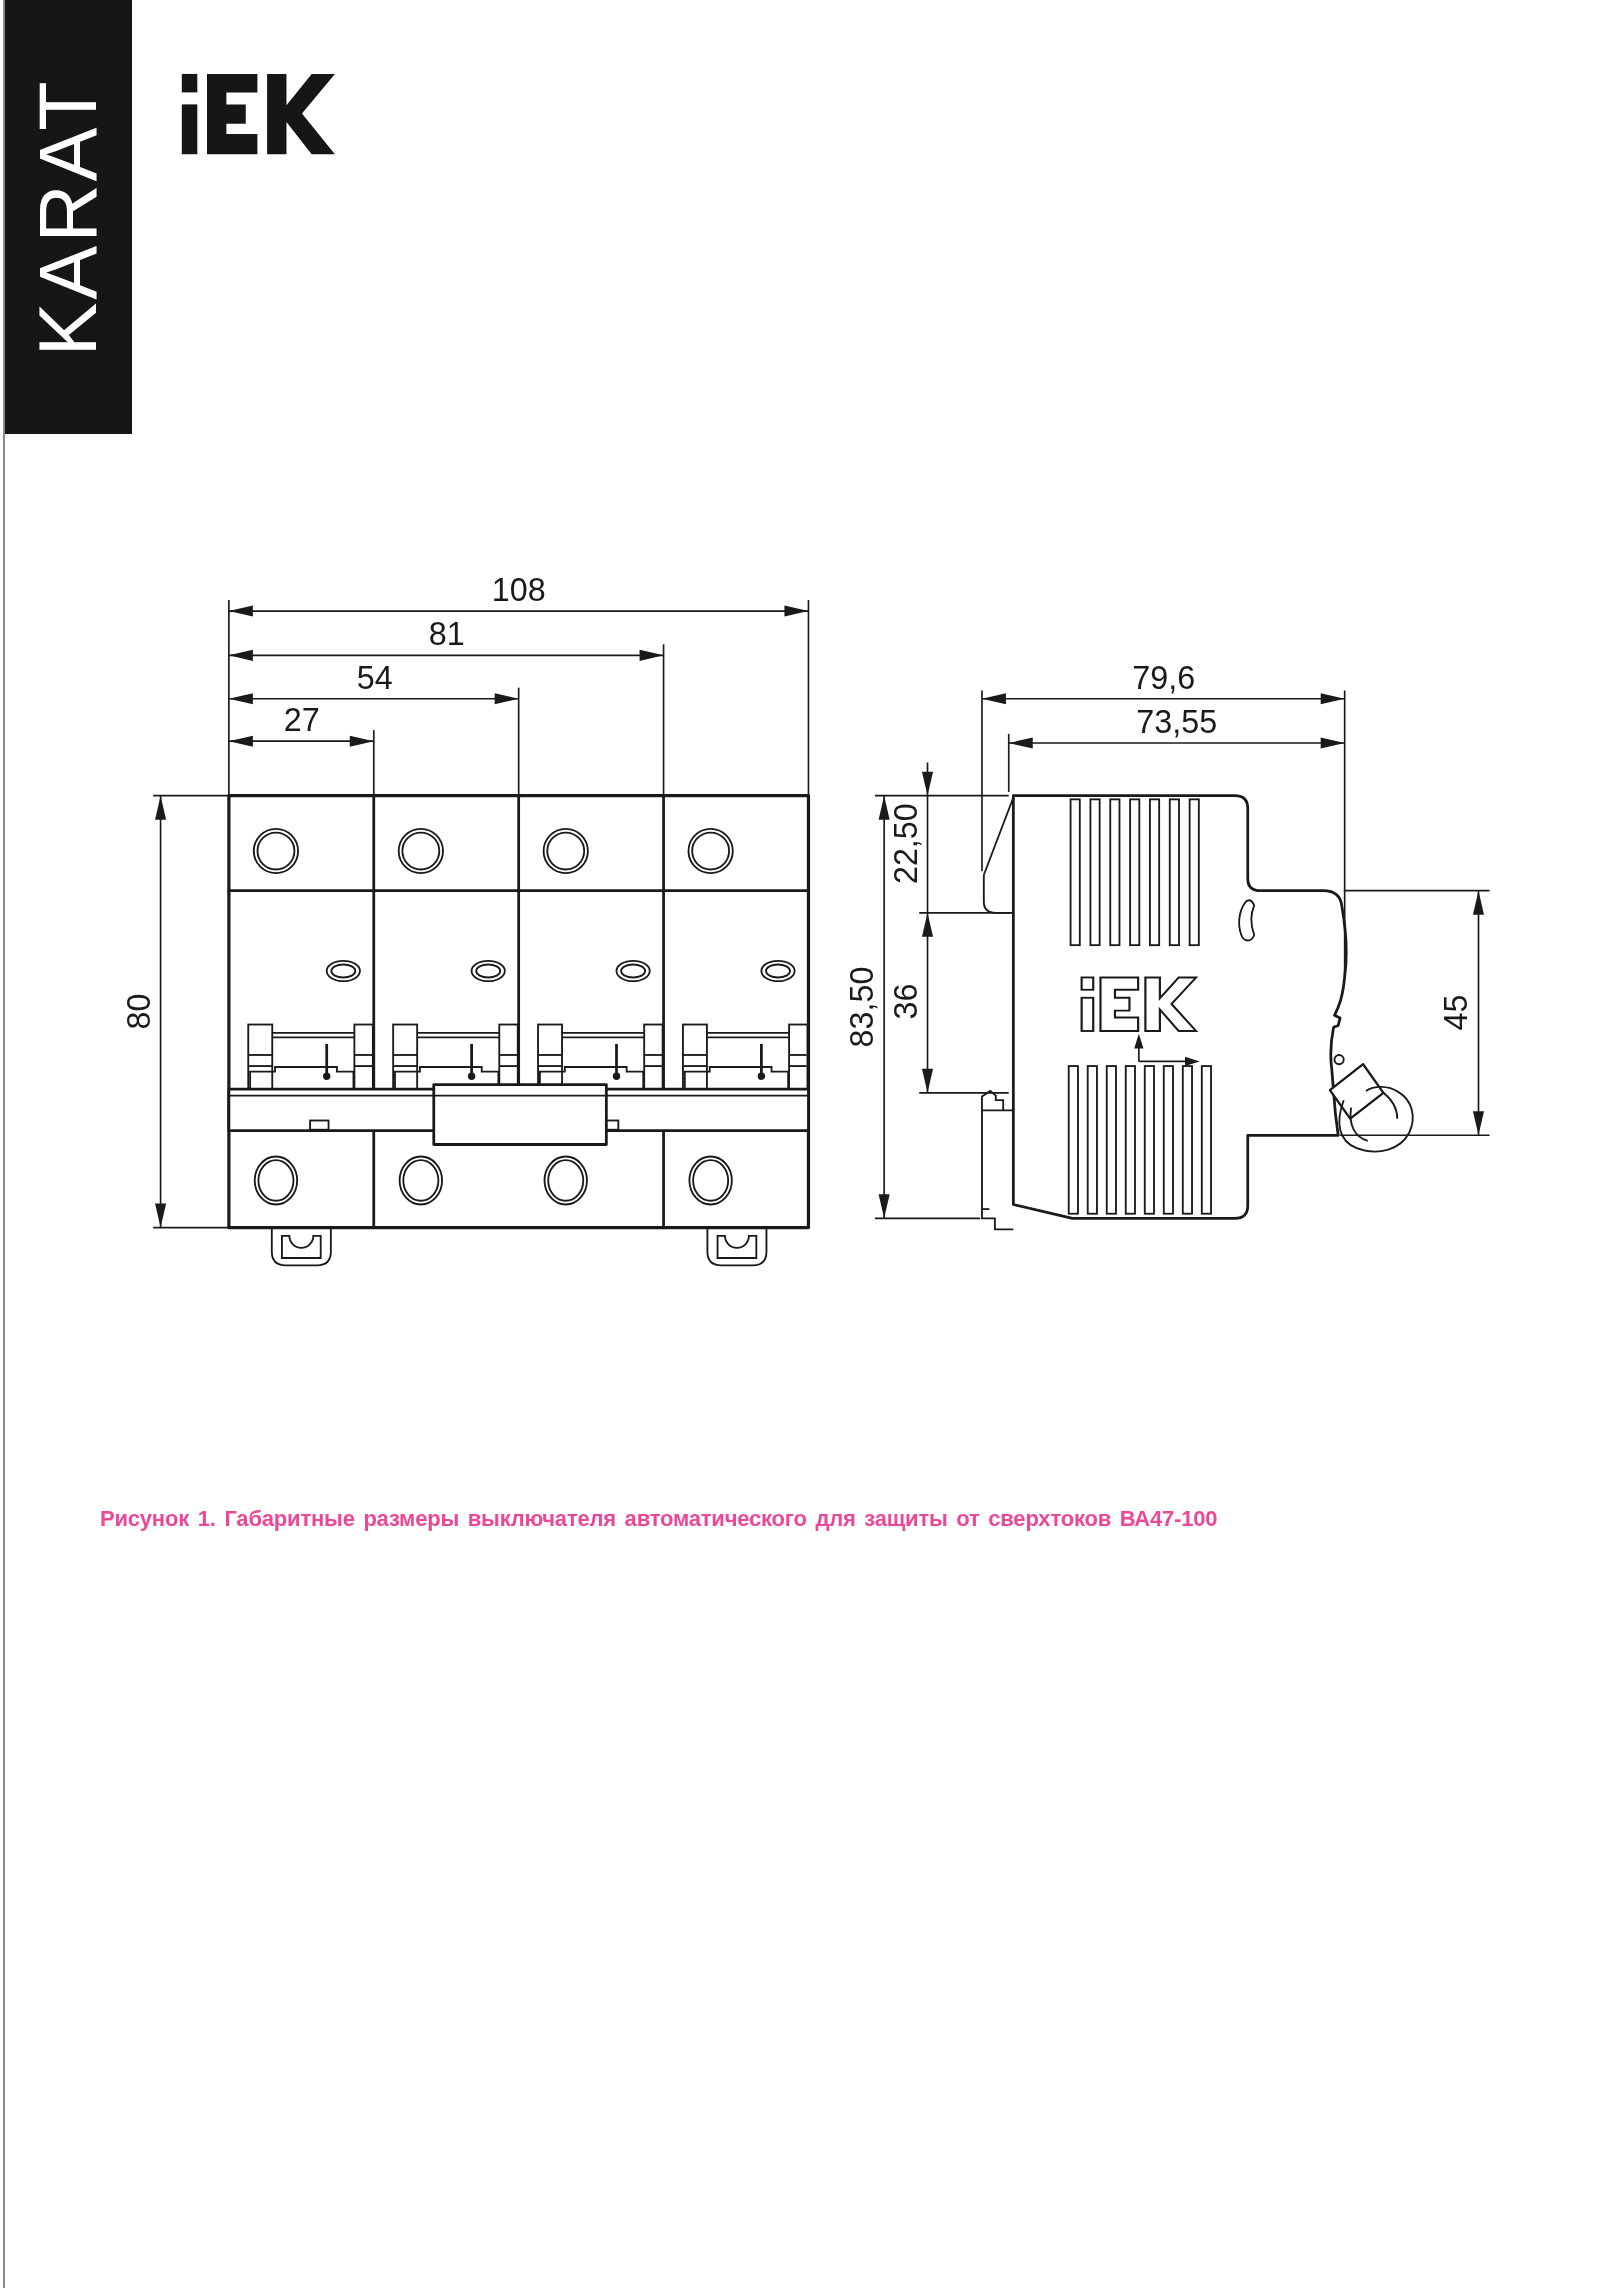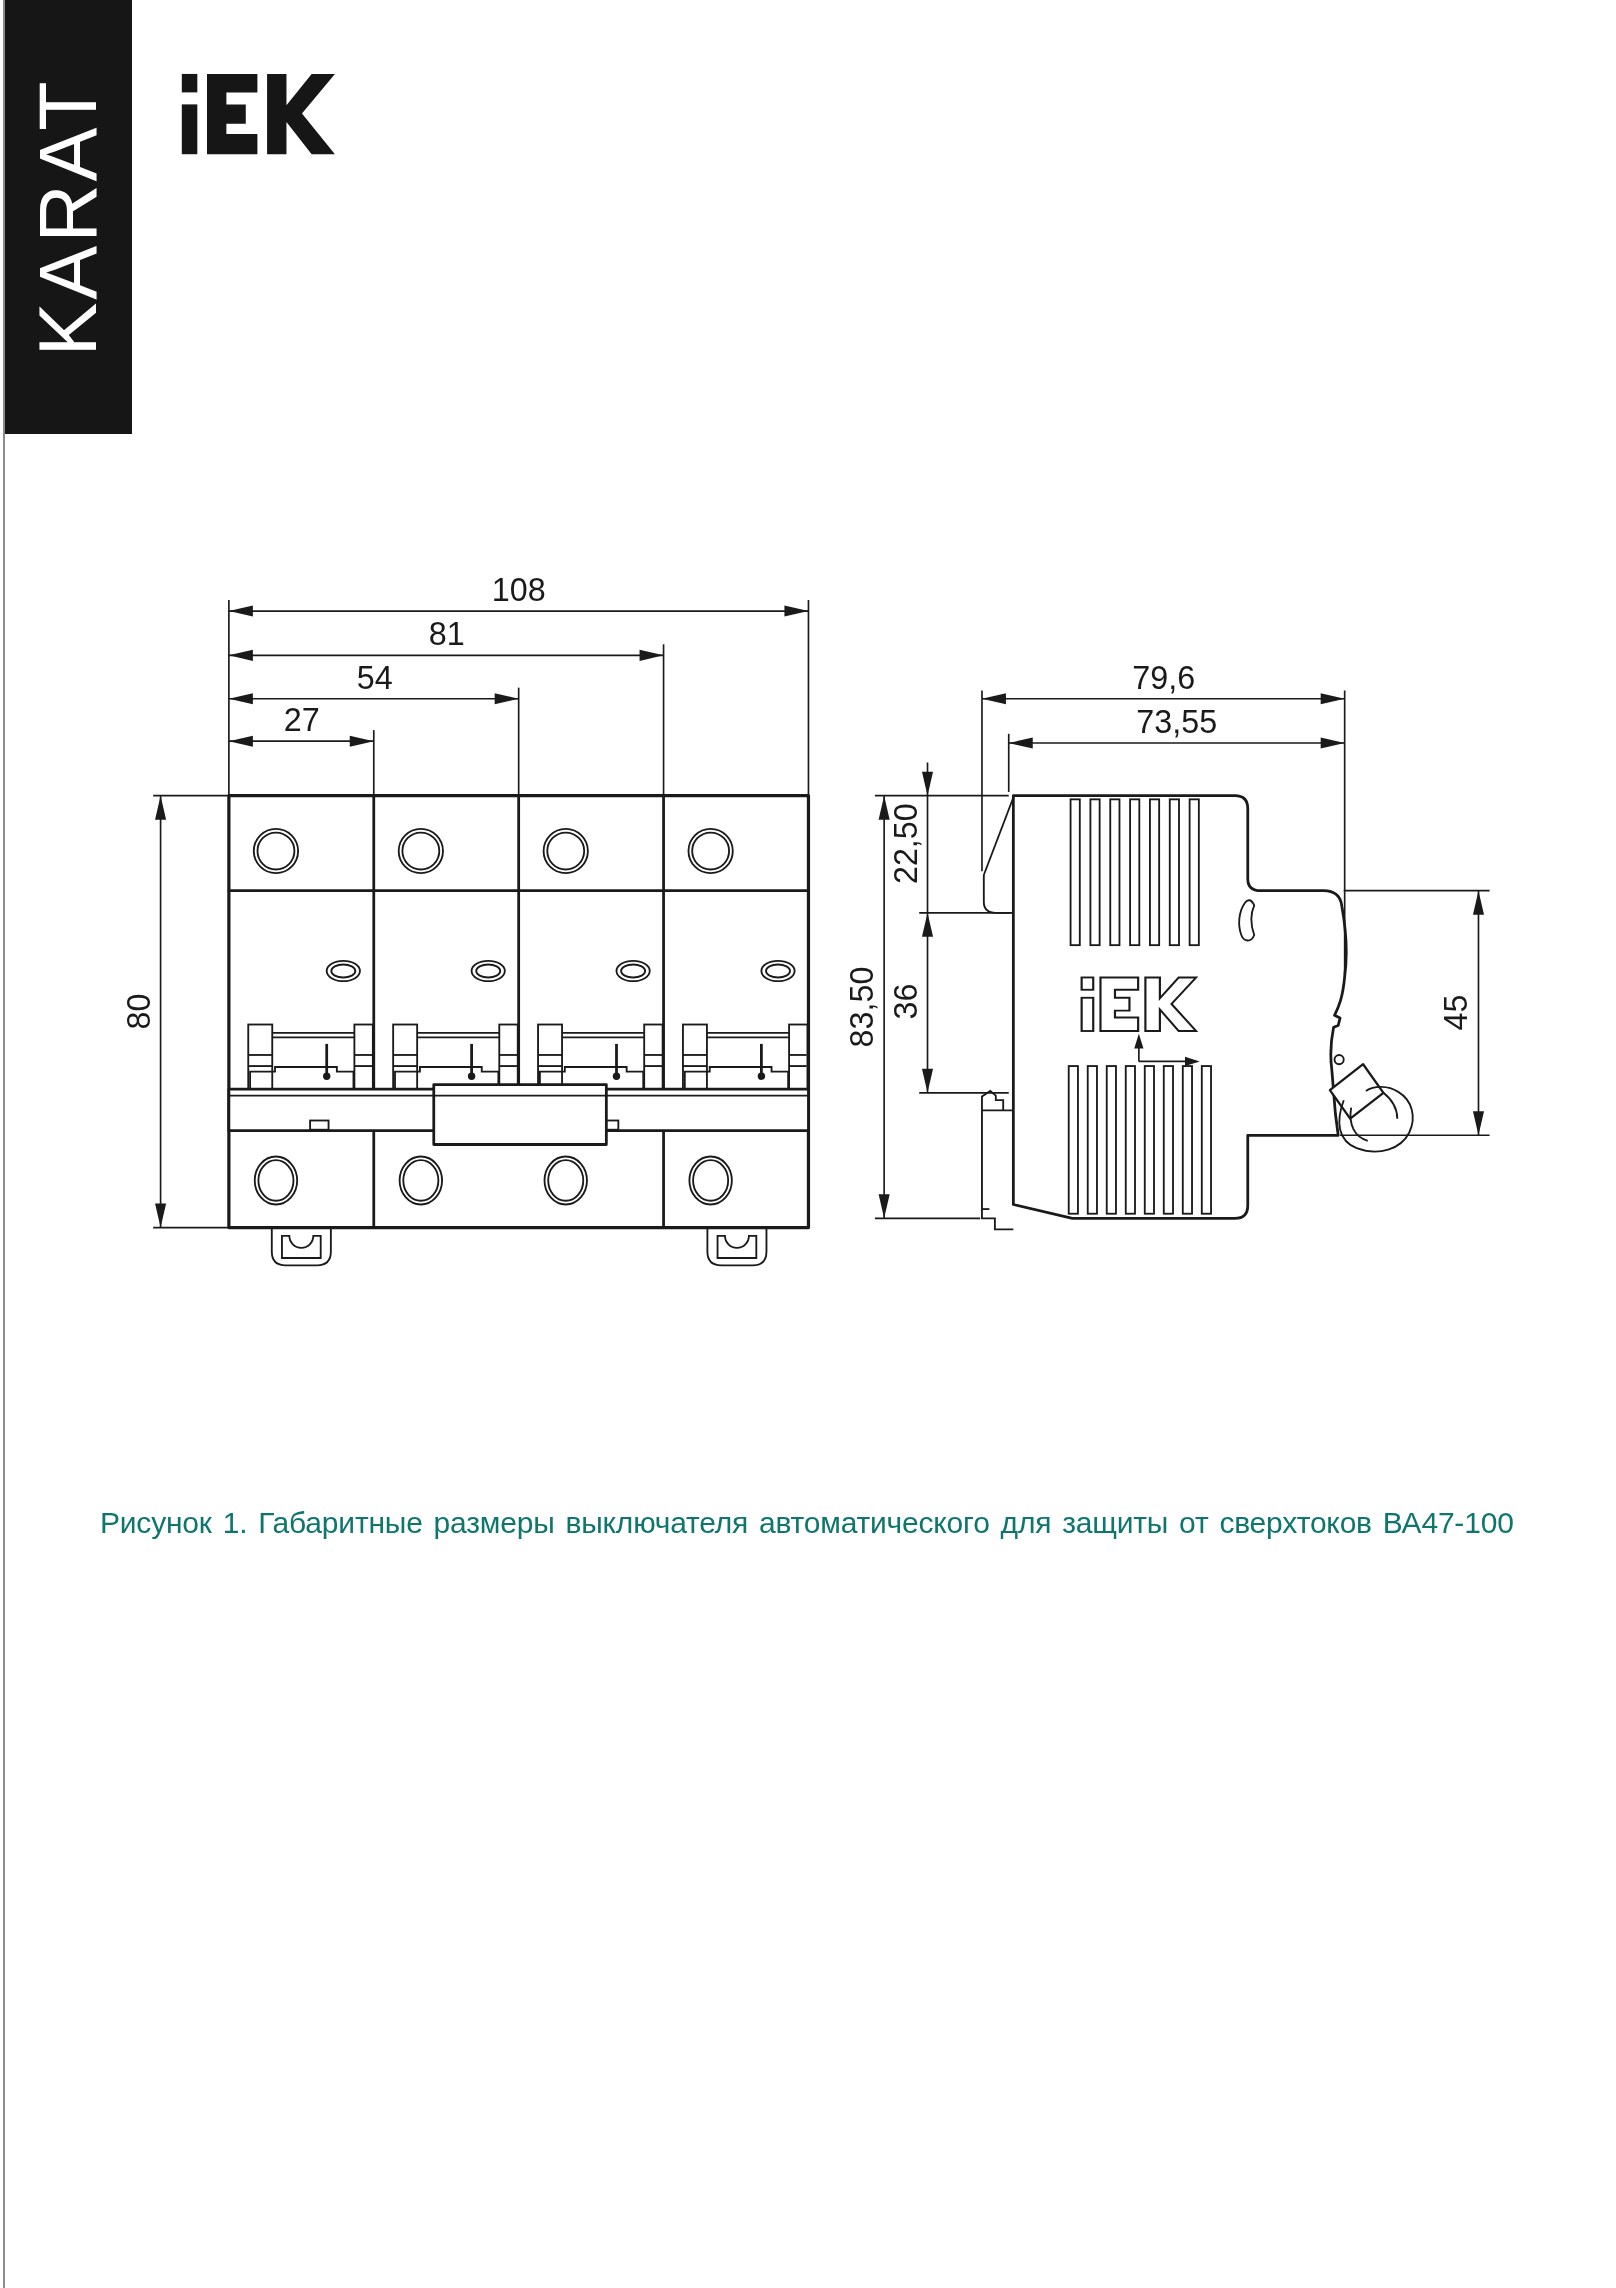--- a/index.html
+++ b/index.html
@@ -31,23 +31,24 @@
   #drawing-svg{position:absolute;left:0;top:0;}
   .outline{fill:none;stroke:#1a1a1a;stroke-width:3;stroke-linejoin:round;stroke-linecap:round;}
   .outline-fill{fill:#ffffff;stroke:#1a1a1a;stroke-width:3;stroke-linejoin:round;}
   .thin{fill:none;stroke:#1a1a1a;stroke-width:2;}
   .dimline{fill:none;stroke:#1a1a1a;stroke-width:1.8;}
   .arrow{fill:#1a1a1a;stroke:none;}
   .dim-text{fill:#1a1a1a;font-family:"Liberation Sans",sans-serif;font-size:35px;}
   .white-fill{fill:#ffffff;stroke:#1a1a1a;stroke-width:3;stroke-linejoin:round;}
   #figure-caption{
     position:absolute;left:100px;top:1506px;width:1458px;
-    font-size:30px;color:#0f766e;
+    font-size:22px;color:#ec4899;
     letter-spacing:-0.2px;word-spacing:2.8px;
     white-space:nowrap;
+    font-weight:bold;
   }
 </style>
 </head>
 <body>
 
 <div id="page">
   <div id="edge-line"></div>
 
   <div id="karat-banner">
     <span class="karat-text">KARAT</span>

